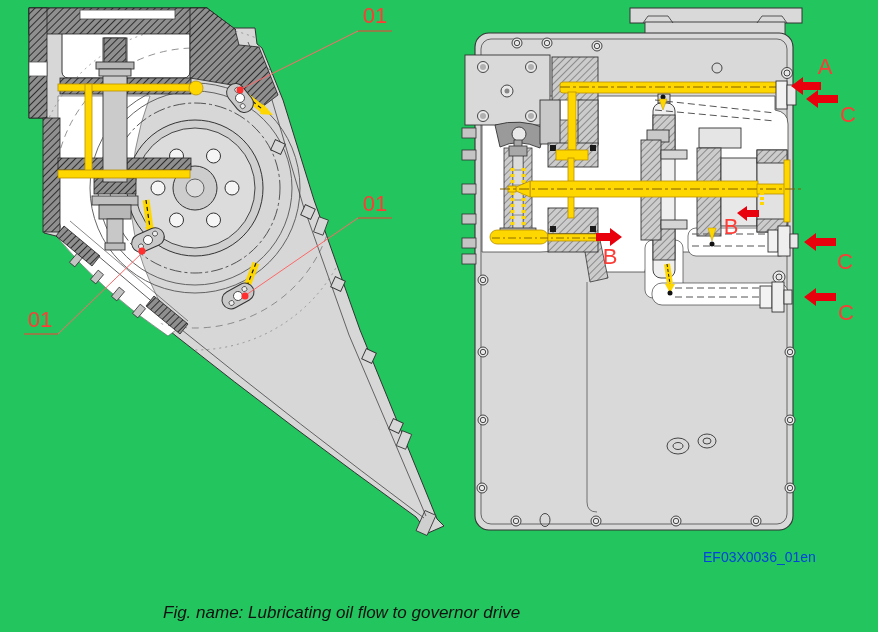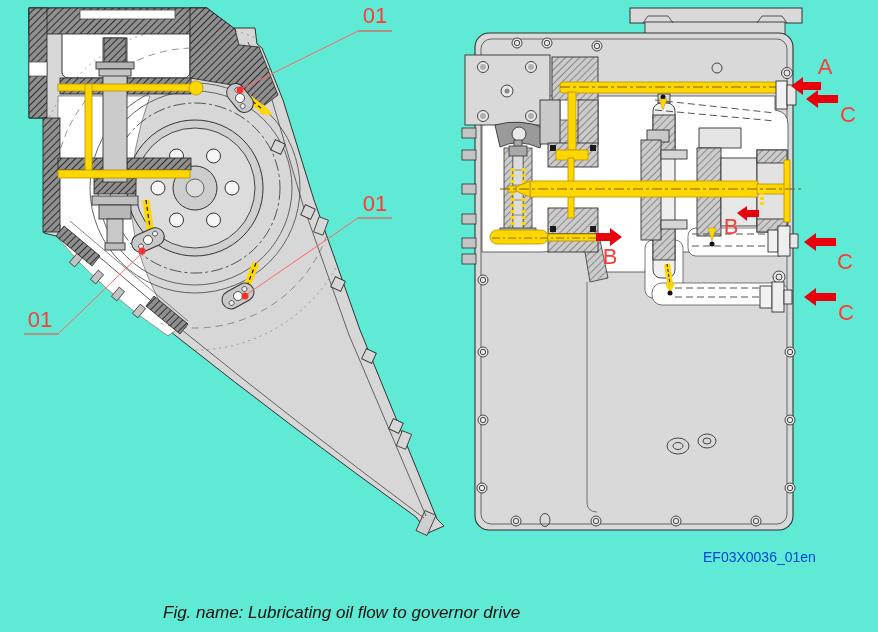--- a/index.html
+++ b/index.html
@@ -1,16 +1,16 @@
 <!DOCTYPE html>
 <html><head>
 <meta charset="utf-8">
 <style>
   html,body{margin:0;padding:0;background:#ffffff;}
-  #page{position:relative;width:878px;height:632px;background:#5eead4;overflow:hidden;
+  #page{position:relative;width:878px;height:632px;background:#22c55e;overflow:hidden;
         font-family:"Liberation Sans",sans-serif;}
   #diagram{position:absolute;left:0;top:0;}
   #caption{position:absolute;left:163px;top:603px;font-size:17px;font-style:italic;
            color:#111111;white-space:nowrap;}
   #refcode{position:absolute;left:703px;top:549px;font-size:14px;color:#0044dd;
            white-space:nowrap;}
   text.redlab{font-family:"Liberation Sans",sans-serif;font-size:22px;fill:#ff3b35;}
 </style>
 </head>
 <body>

